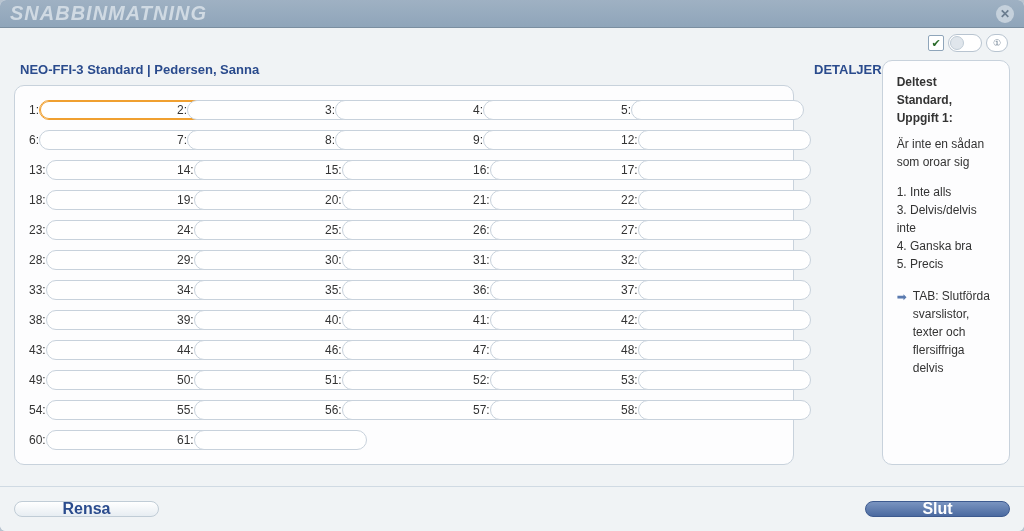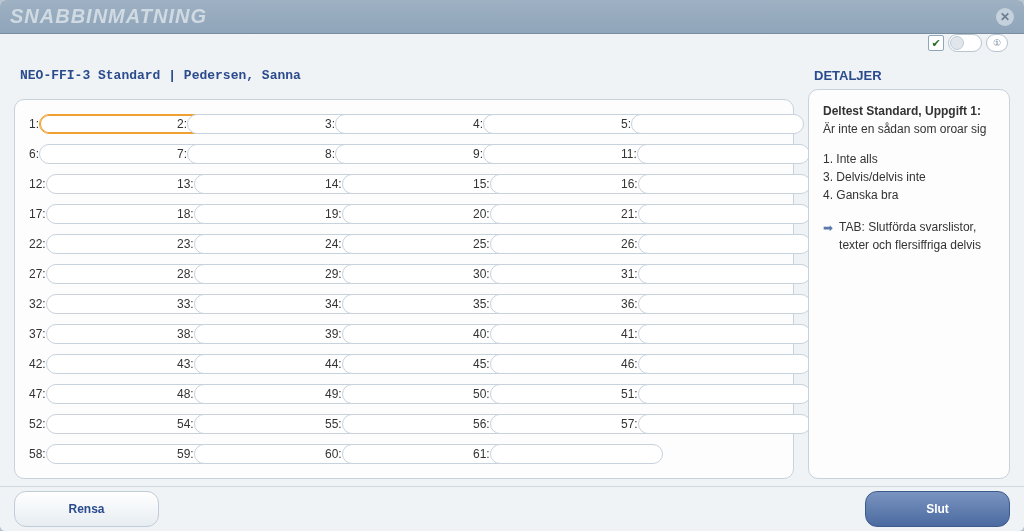--- a/index.html
+++ b/index.html
@@ -1,44 +1,44 @@
 <!DOCTYPE html>
 <html><head>
 <meta charset="utf-8">
 <style>
   html,body{margin:0;padding:0;font-family:Arial,Helvetica,sans-serif;font-size:12px;background:#b8c4d0;}
   .modal{position:relative;width:1024px;height:531px;background:#f0f3f5;box-sizing:border-box;border-radius:6px;overflow:hidden;}
-  .title-bar{height:34px;background:linear-gradient(#9fb1c3,#8fa5ba);padding:0 10px;box-sizing:border-box;display:flex;align-items:center;justify-content:space-between;border-bottom:1px solid #7a8ea0;}
+  .title-bar{height:28px;background:linear-gradient(#9fb1c3,#8fa5ba);padding:0 10px;box-sizing:border-box;display:flex;align-items:center;justify-content:space-between;border-bottom:1px solid #7a8ea0;}
   .title-bar h1{margin:0;font-size:20px;font-weight:bold;font-style:italic;color:#d0dae3;letter-spacing:1px;}
   .close-btn{width:18px;height:18px;border-radius:50%;background:#c5d1dc;display:flex;align-items:center;justify-content:center;color:#6b7d8f;font-size:12px;font-weight:bold;cursor:pointer;}
   .top-controls{position:absolute;top:34px;right:16px;display:flex;align-items:center;gap:4px;}
   .ctrl-pill{border:1px solid #b8c4d0;border-radius:10px;background:#fff;height:18px;display:flex;align-items:center;box-sizing:border-box;}
   .ctrl-switch{width:34px;justify-content:flex-start;padding:1px;}
   .ctrl-switch .knob{width:12px;height:12px;border-radius:50%;background:#e0e6ec;border:1px solid #c0ccd6;}
   .ctrl-num{width:22px;justify-content:center;font-size:9px;color:#6b7d8f;}
   .content{display:flex;padding:10px 14px 54px;gap:14px;box-sizing:border-box;width:100%;margin-top:22px;}
   .panel{border:1px solid #c8d2dc;border-radius:10px;background:#fdfdfe;box-sizing:border-box;}
   .left-area{flex:0 0 780px;display:flex;flex-direction:column;}
-  .left-title{color:#2a4b8d;font-weight:bold;font-size:13px;margin:2px 0 16px 6px;font-family:Liberation Mono, monospace;}
+  .left-title{color:#2a4b8d;font-weight:bold;font-size:13px;margin:2px 0 8px 6px;}
   .left-panel{flex:1;padding:14px 14px;box-sizing:border-box;}
   .grid{display:flex;flex-wrap:wrap;gap:10px 8px;}
   .cell{display:flex;align-items:center;width:140px;}
   .cell-label{width:28px;text-align:left;color:#333;font-size:12px;}
   .cell input{flex:1;height:20px;border:1px solid #c8d2dc;border-radius:10px;padding:0 8px;font-size:12px;box-sizing:border-box;background:#fff;outline:none;}
   .cell input.active{border-color:#f0a030;box-shadow:0 0 0 1px #f0a030 inset;}
-  .right-area{flex:1;display:flex;flex-direction:column;}
+  .right-area{flex:1;display:flex;flex-direction:row;}
   .right-title{color:#2a4b8d;font-weight:bold;font-size:13px;margin:2px 0 6px 6px;}
   .right-panel{padding:12px 14px;flex:1;color:#333;line-height:1.5;}
-  .det-head{font-weight:bold;}
+  .det-head{font-weight:bold;margin-bottom:8px;}
   .det-q{margin-bottom:12px;}
   .det-opts{margin-bottom:14px;}
   .det-tab{display:flex;gap:6px;}
   .det-tab .arrow{color:#5a7aaf;font-size:12px;margin-top:1px;}
   .footer{position:absolute;left:0;right:0;bottom:0;height:44px;background:#f0f3f5;border-top:1px solid #d0dae3;display:flex;justify-content:space-between;align-items:center;padding:0 14px;}
-  .btn{height:36px;border-radius:12px;padding:0 34px;font-size:12px;cursor:pointer;border:1px solid;box-sizing:border-box;display:flex;align-items:center;justify-content:center;min-width:145px;}
+  .btn{height:16px;border-radius:12px;padding:0 34px;font-size:16px;cursor:pointer;border:1px solid;box-sizing:border-box;display:flex;align-items:center;justify-content:center;min-width:145px;}
   .btn-light{background:linear-gradient(#ffffff,#e7edf2);border-color:#c0ccd6;color:#2a4b8d;font-weight:bold;}
   .btn-dark{background:linear-gradient(#7a94c0,#4b6aa0);border-color:#3d5a8f;color:#fff;font-weight:bold;}
   .check-box{width:14px;height:14px;border:1px solid #8fa5ba;background:#fff;display:flex;align-items:center;justify-content:center;color:#2a6b2a;font-size:11px;border-radius:2px;}
 </style>
 </head>
 <body>
 
 <div class="modal">
 
   <div class="title-bar">
@@ -89,24 +89,20 @@
             </div>
             <div class="cell">
               <span class="cell-label">8:</span>
               <input type="text" style="">
             </div>
             <div class="cell">
               <span class="cell-label">9:</span>
               <input type="text" style="">
             </div>
             <div class="cell">
-              <span class="cell-label">11:</span>
-              <input type="text" style="">
-            </div>
-            <div class="cell">
               <span class="cell-label">12:</span>
               <input type="text" style="">
             </div>
             <div class="cell">
               <span class="cell-label">13:</span>
               <input type="text" style="">
             </div>
             <div class="cell">
               <span class="cell-label">14:</span>
               <input type="text" style="">
@@ -225,24 +221,20 @@
             </div>
             <div class="cell">
               <span class="cell-label">43:</span>
               <input type="text" style="">
             </div>
             <div class="cell">
               <span class="cell-label">44:</span>
               <input type="text" style="">
             </div>
             <div class="cell">
-              <span class="cell-label">45:</span>
-              <input type="text" style="">
-            </div>
-            <div class="cell">
               <span class="cell-label">46:</span>
               <input type="text" style="">
             </div>
             <div class="cell">
               <span class="cell-label">47:</span>
               <input type="text" style="">
             </div>
             <div class="cell">
               <span class="cell-label">48:</span>
               <input type="text" style="">
@@ -257,41 +249,41 @@
             </div>
             <div class="cell">
               <span class="cell-label">51:</span>
               <input type="text" style="">
             </div>
             <div class="cell">
               <span class="cell-label">52:</span>
               <input type="text" style="">
             </div>
             <div class="cell">
+              <span class="cell-label">53:</span>
+              <input type="text" style="">
+            </div>
+            <div class="cell">
               <span class="cell-label">54:</span>
               <input type="text" style="">
             </div>
             <div class="cell">
               <span class="cell-label">55:</span>
               <input type="text" style="">
             </div>
             <div class="cell">
               <span class="cell-label">56:</span>
               <input type="text" style="">
             </div>
             <div class="cell">
               <span class="cell-label">57:</span>
               <input type="text" style="">
             </div>
             <div class="cell">
               <span class="cell-label">58:</span>
-              <input type="text" style="">
-            </div>
-            <div class="cell">
-              <span class="cell-label">59:</span>
               <input type="text" style="">
             </div>
             <div class="cell">
               <span class="cell-label">60:</span>
               <input type="text" style="">
             </div>
             <div class="cell">
               <span class="cell-label">61:</span>
               <input type="text" style="">
             </div>
@@ -300,20 +292,21 @@
     </div>
     <div class="right-area">
       <div class="right-title">DETALJER</div>
       <div class="panel right-panel">
         <div class="det-head">Deltest Standard, Uppgift 1:</div>
         <div class="det-q">Är inte en sådan som oroar sig</div>
         <div class="det-opts" id="det-opts">
             <div>1. Inte alls</div>
             <div>3. Delvis/delvis inte</div>
             <div>4. Ganska bra</div>
+            <div>5. Precis</div>
           </div>
         <div class="det-tab">
           <span class="arrow">➡</span>
           <span>TAB: Slutförda svarslistor, texter och flersiffriga delvis</span>
         </div>
       </div>
     </div>
   </div>
 
   <div class="footer">

